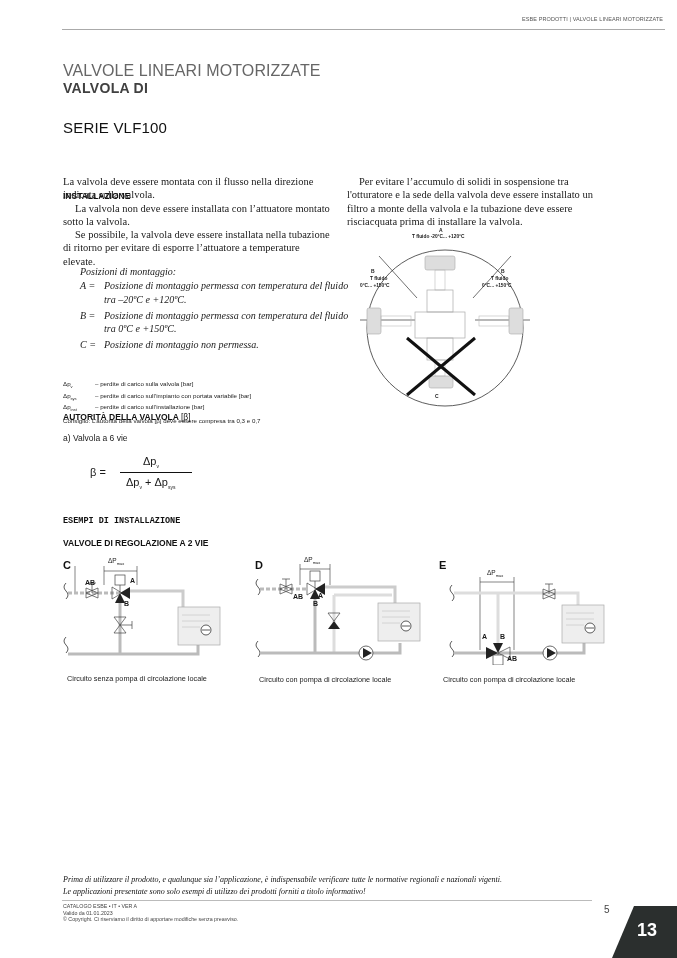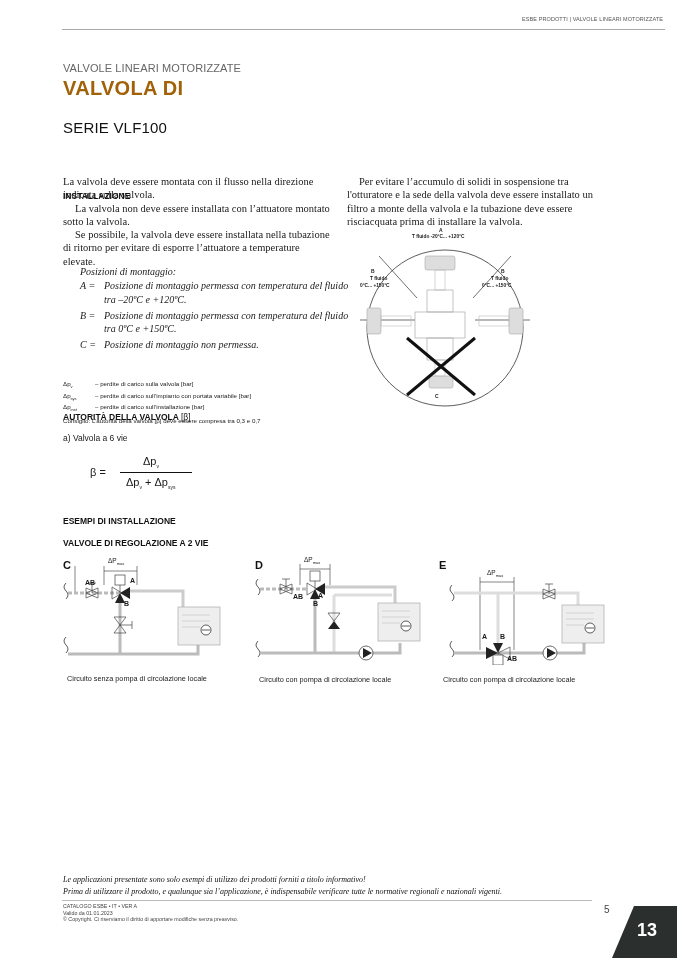--- a/index.html
+++ b/index.html
@@ -1,21 +1,21 @@
 <!DOCTYPE html>
 <html><head>
 <meta charset="utf-8">
 <style>
   html, body { margin:0; padding:0; background:#fff; }
   body { width:677px; height:958px; position:relative; overflow:hidden; color:#1a1a1a; font-family:"Liberation Sans", sans-serif; }
   .abs { position:absolute; }
   .header-text { right:14px; top:16px; font-size:5.5px; color:#555; letter-spacing:0.1px; }
   .header-rule { left:62px; right:12px; top:29px; height:1px; background:#aaa; }
-  .kicker { left:63px; top:62px; font-size:11px; color:#666; letter-spacing:0.1px; }
-  .title { left:63px; top:79px; font-size:20px; line-height:18px; font-weight:900; color:#a16207; letter-spacing:0.3px; width:300px; }
+  .kicker { left:63px; top:62px; font-size:16px; color:#666; letter-spacing:0.1px; }
+  .title { left:63px; top:79px; font-size:14px; line-height:18px; font-weight:900; color:#404040; letter-spacing:0.3px; width:300px; }
   .subtitle { left:63px; top:119px; font-size:15px; font-weight:400; color:#111; letter-spacing:0.2px; }
   .h-sec { font-size:8.5px; font-weight:900; color:#111; }
   .serif { font-family:"Liberation Serif", serif; font-size:10.5px; line-height:13.3px; color:#1a1a1a; }
   .serif p { margin:0; }
   .indent { text-indent:12px; }
   .italic { font-style:italic; }
   .pos-row { display:flex; }
   .pos-key { width:24px; flex:none; }
   .small { font-size:6.2px; line-height:8.5px; color:#222; }
   .dp { display:inline-block; width:32px; }
@@ -118,21 +118,21 @@
 
 <div class="abs" style="left:63px; top:433px; font-size:8.5px;">a) Valvola a 6 vie</div>
 
 <div class="abs formula" style="left:90px; top:455px; width:110px; height:40px;">
   <div class="abs" style="left:0; top:11px; font-size:11px;">β =</div>
   <div class="abs" style="left:53px; top:0; font-size:11px;"><span>Δp</span><span class="sub" style="font-size:5px;">v</span></div>
   <div class="abs" style="left:30px; top:17px; width:72px; height:1px; background:#111;"></div>
   <div class="abs" style="left:36px; top:21px; font-size:11px; white-space:nowrap;"><span>Δp</span><span class="sub" style="font-size:5px;">v</span><span> + Δp</span><span class="sub" style="font-size:5px;">sys</span></div>
 </div>
 
-<div class="abs h-sec" style="left:63px; top:516px;">ESEMPI DI INSTALLAZIONE</div>
+<div class="abs h-sec" style="left:63px; top:516px;font-family:Liberation Mono, monospace;">ESEMPI DI INSTALLAZIONE</div>
 <div class="abs h-sec" style="left:63px; top:538px;">VALVOLE DI REGOLAZIONE A 2 VIE</div>
 
 <div class="abs" style="left:60px; top:555px; width:180px; height:140px;">
   <div class="abs fig-label" style="left:3px; top:4px;">C</div>
   <div class="abs" style="left:48px; top:2px; font-size:6.5px;"><span>ΔP</span><span class="sub">max</span></div>
   <svg class="abs" style="left:0; top:0;" width="180" height="110" viewBox="0 0 180 110">
     <line x1="15" y1="11" x2="15" y2="38" stroke="#333" stroke-width="0.6"></line>
     <line x1="44" y1="11" x2="44" y2="30" stroke="#333" stroke-width="0.6"></line>
     <line x1="77" y1="11" x2="77" y2="30" stroke="#333" stroke-width="0.6"></line>
     <line x1="44" y1="16" x2="77" y2="16" stroke="#333" stroke-width="0.6"></line>
@@ -239,22 +239,22 @@
     <circle cx="154" cy="73" r="5" fill="#fff" stroke="#333" stroke-width="0.8"></circle>
     <line x1="150" y1="73" x2="158" y2="73" stroke="#333" stroke-width="0.8"></line>
   </svg>
   <div class="abs" style="left:46px; top:78px; font-size:7px; font-weight:700;">A</div>
   <div class="abs" style="left:64px; top:78px; font-size:7px; font-weight:700;">B</div>
   <div class="abs" style="left:71px; top:100px; font-size:7px; font-weight:700;">AB</div>
   <div class="abs fig-caption" style="left:7px; top:120px; width:180px; white-space:nowrap;">Circuito con pompa di circolazione locale</div>
 </div>
 
 <div class="abs disclaimer">
+  <div>Prima di utilizzare il prodotto, e qualunque sia l’applicazione, è indispensabile verificare tutte le normative regionali e nazionali vigenti.</div>
   <div>Le applicazioni presentate sono solo esempi di utilizzo dei prodotti forniti a titolo informativo!</div>
-  <div>Prima di utilizzare il prodotto, e qualunque sia l’applicazione, è indispensabile verificare tutte le normative regionali e nazionali vigenti.</div>
 </div>
 <div class="abs footer-rule"></div>
 <div class="abs footer-meta">
   <div>CATALOGO ESBE • IT • VER A</div>
   <div>Valido da 01.01.2023</div>
   <div>© Copyright. Ci riserviamo il diritto di apportare modifiche senza preavviso.</div>
 </div>
 <div class="abs page-small">5</div>
 <svg class="abs page-tab" viewBox="0 0 70 52">
   <path d="M22 0 H70 V52 H0 Z" fill="#2b2f2e"></path>

